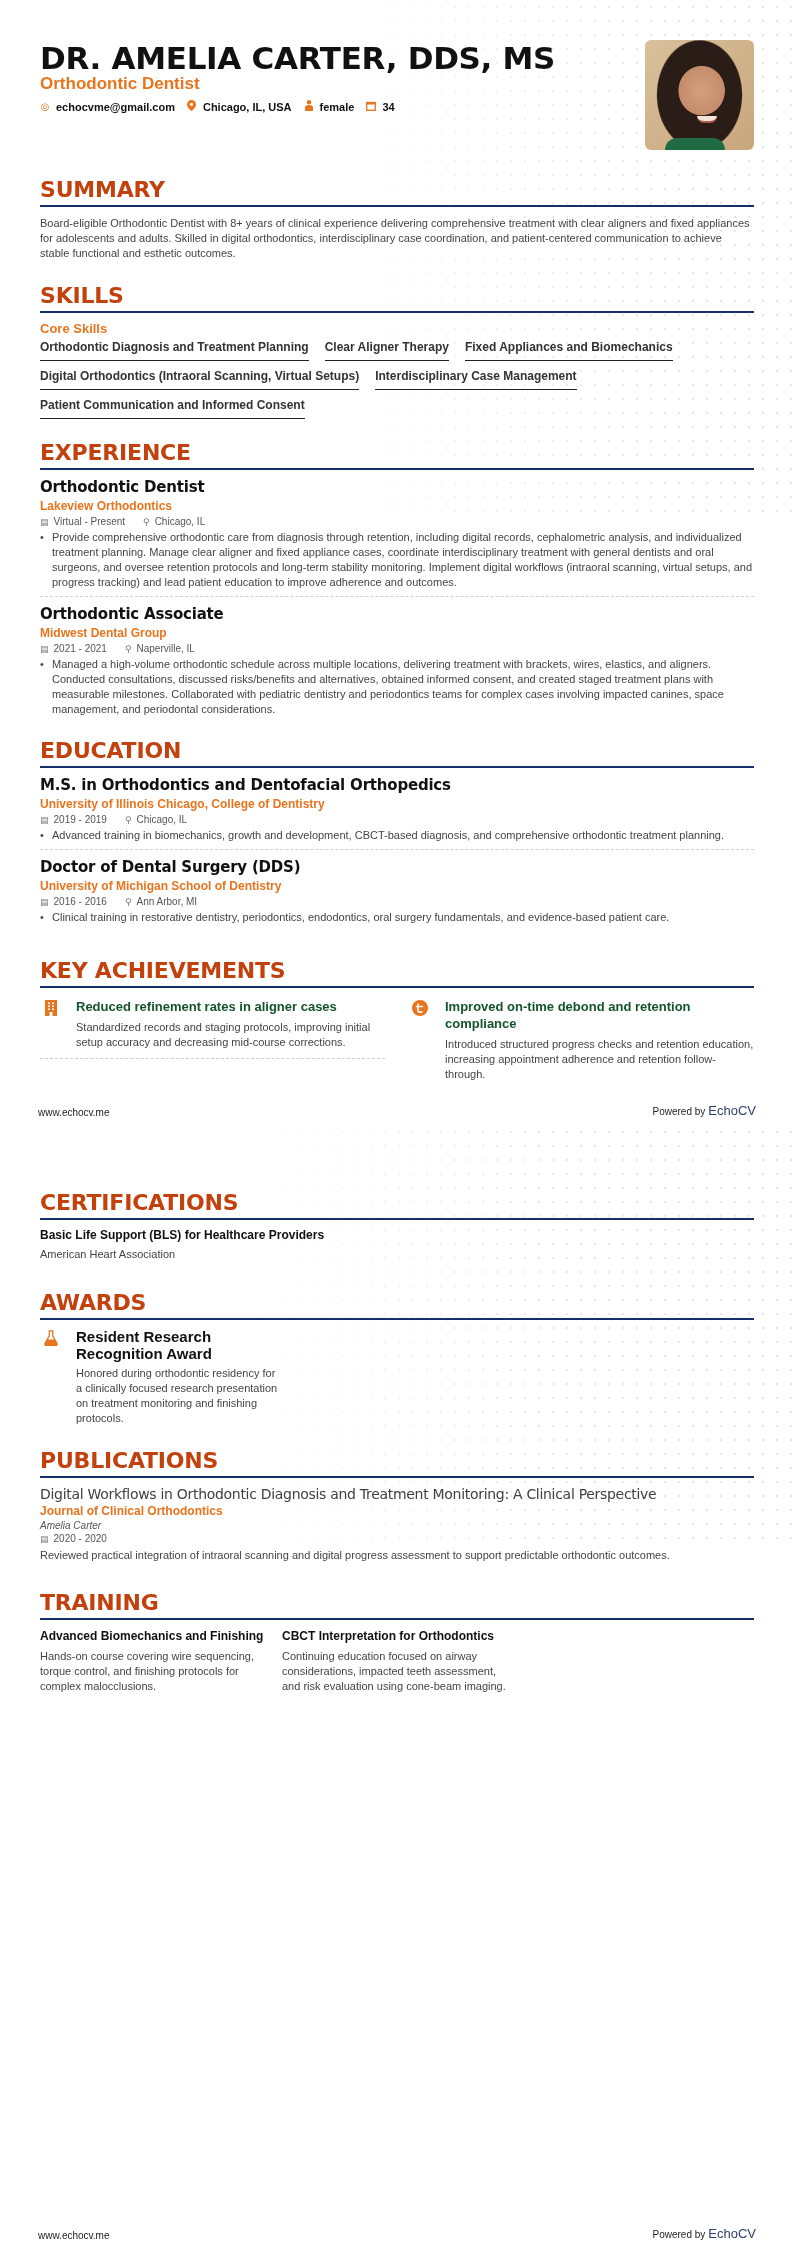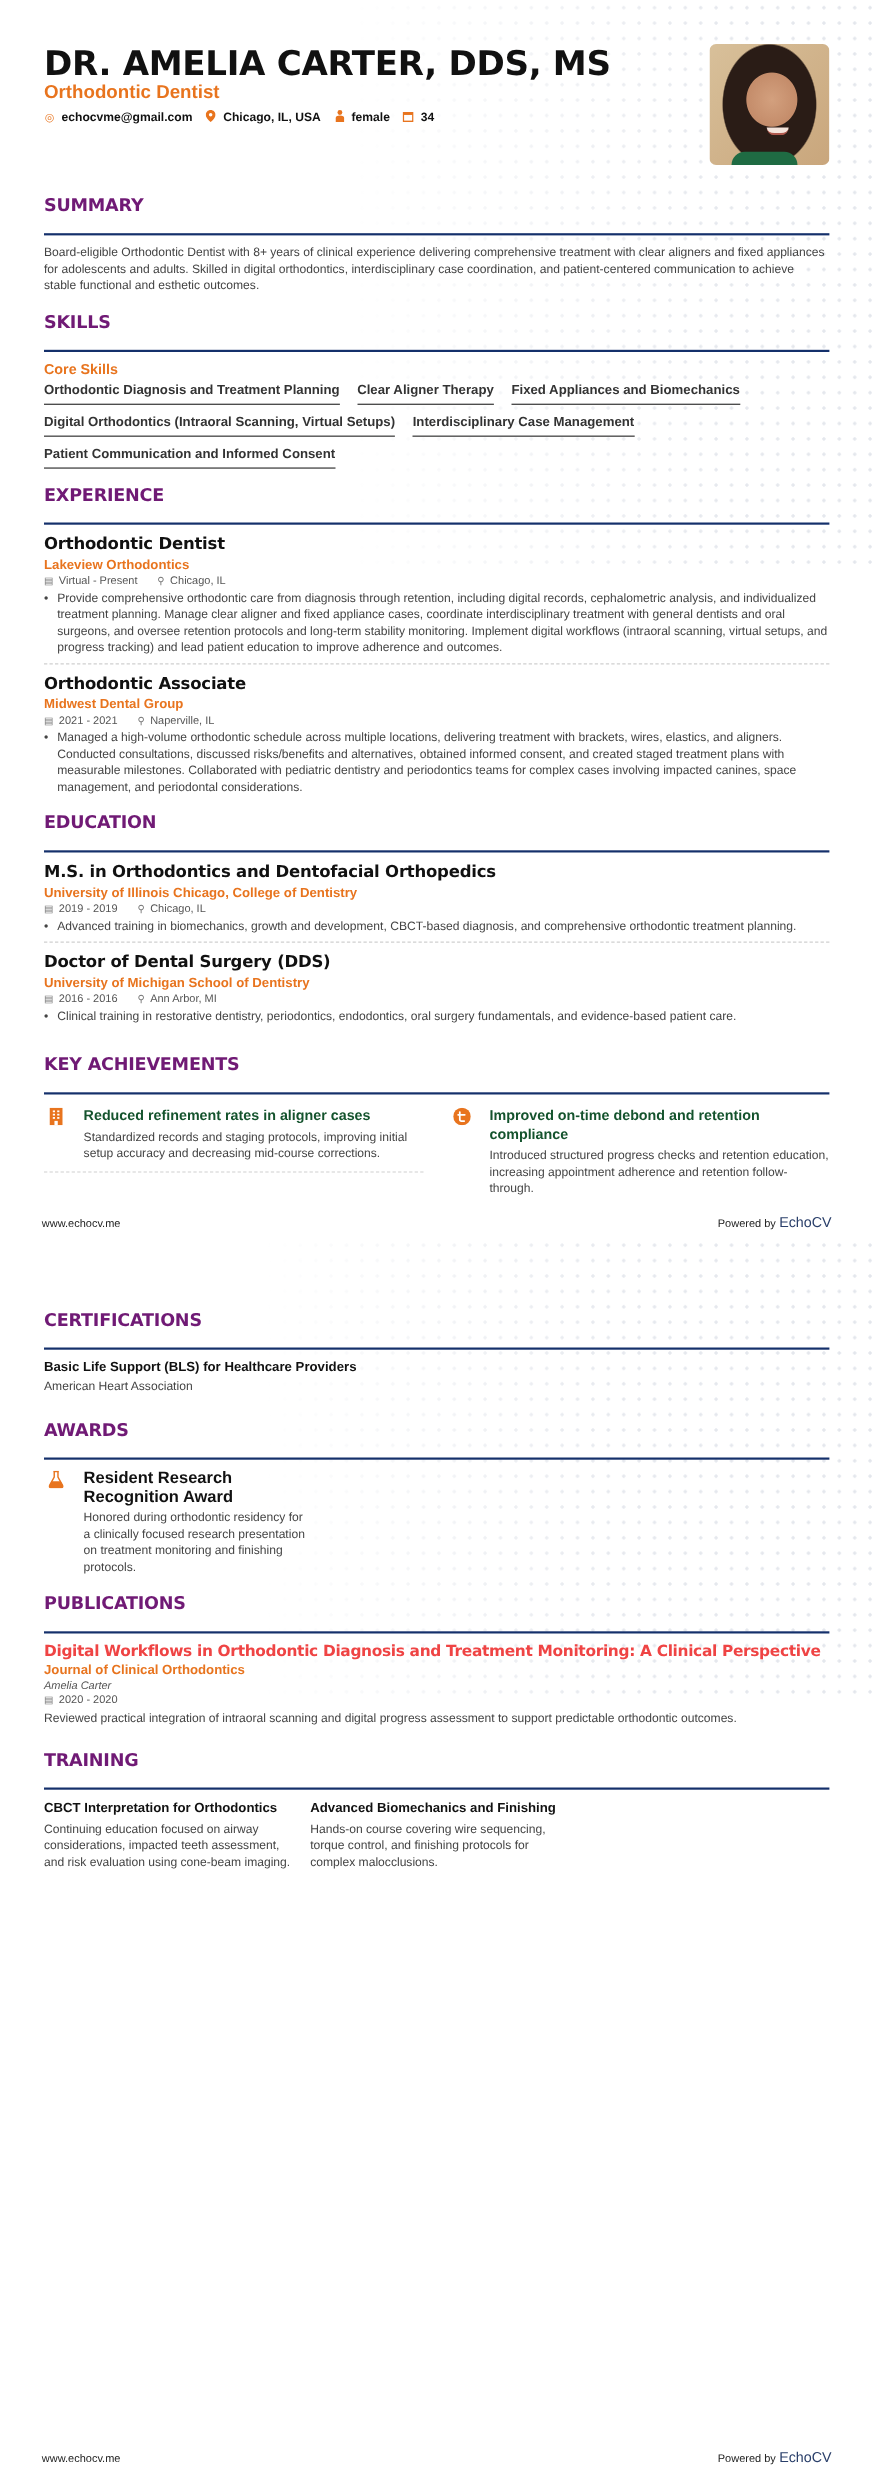--- a/index.html
+++ b/index.html
@@ -53,22 +53,22 @@
                 radial-gradient(ellipse 55% 70% at 50% 50%, #2a1c16 0%, #2a1c16 70%, transparent 72%),
                 linear-gradient(135deg, #d8c09a 0%, #c9a67c 100%);
   }
   .photo .shirt { position: absolute; left: 20px; bottom: 0; width: 60px; height: 12px; background: #1f6b43; border-radius: 20px 20px 0 0; }
   .photo .smile { position: absolute; left: 52px; top: 76px; width: 20px; height: 7px; border-radius: 0 0 12px 12px; background: #f3e4dc; border-bottom: 2px solid #b0594e; }
 
   
   .section { position: absolute; left: 0; width: 714px; }
   .sec-title {
     font-family: "DejaVu Sans", sans-serif;
-    font-weight: bold; font-size: 16px; color: #701a75; letter-spacing: -0.2px;
-    padding-bottom: 16px;
+    font-weight: bold; font-size: 22px; color: #c2410c; letter-spacing: -0.2px;
+    padding-bottom: 3px;
     border-bottom: 2.5px solid #14306b;
   }
   .body-text { font-size: 11px; line-height: 15px; color: #444; }
 
   .subhead { font-weight: bold; font-size: 13px; color: #e8741e; margin-top: 8px; }
   .skills { display: flex; flex-wrap: wrap; column-gap: 16px; row-gap: 8px; margin-top: 4px; }
   .skill {
     font-weight: bold; font-size: 12px; color: #333;
     padding-bottom: 6px; border-bottom: 1.5px solid #222;
   }
@@ -96,21 +96,21 @@
   .cert-grid { display: flex; gap: 0; margin-top: 8px; }
   .cert { width: 357px; padding-bottom: 6px; }
   .cert.dashed { border-bottom: 1px dashed #cfcfcf; width: 350px; margin-right: 7px; }
   .cert-title { font-weight: bold; font-size: 12px; color: #111; }
   .cert-sub { font-size: 11px; color: #444; margin-top: 6px; }
 
   .award { display: flex; gap: 14px; margin-top: 8px; width: 240px; }
   .award-title { font-weight: bold; font-size: 15px; color: #111; line-height: 17px; }
   .award-desc { font-size: 11px; line-height: 15px; color: #444; margin-top: 4px; }
 
-  .pub-title { font-family: "DejaVu Sans", sans-serif; font-weight: bold; font-size: 14px; color: #ef4444; margin-top: 8px; letter-spacing: -0.3px; }
+  .pub-title { font-family: "DejaVu Sans", sans-serif; font-weight: normal; font-size: 14px; color: #404040; margin-top: 8px; letter-spacing: -0.3px; }
   .pub-authors { font-style: italic; font-size: 10px; color: #555; margin-top: 2px; }
 
   .train-grid { display: flex; gap: 16px; margin-top: 8px; }
   .train { width: 226px; }
   .train-title { font-weight: bold; font-size: 12px; color: #111; line-height: 17px; }
   .train-desc { font-size: 11px; line-height: 15px; color: #444; margin-top: 4px; }
 </style>
 </head>
 <body>
 
@@ -341,26 +341,26 @@
           <span>2020 - 2020</span>
         </span>
     </div>
     <div class="body-text" style="margin-top:4px;">Reviewed practical integration of intraoral scanning and digital progress assessment to support predictable orthodontic outcomes.</div>
   </div>
 
   <div class="section" style="top:465px;">
     <div class="sec-title">TRAINING</div>
     <div class="train-grid">
       <div class="train">
+        <div class="train-title">Advanced Biomechanics and Finishing</div>
+        <div class="train-desc">Hands-on course covering wire sequencing, torque control, and finishing protocols for complex malocclusions.</div>
+      </div>
+      <div class="train">
         <div class="train-title">CBCT Interpretation for Orthodontics</div>
         <div class="train-desc">Continuing education focused on airway considerations, impacted teeth assessment, and risk evaluation using cone-beam imaging.</div>
-      </div>
-      <div class="train">
-        <div class="train-title">Advanced Biomechanics and Finishing</div>
-        <div class="train-desc">Hands-on course covering wire sequencing, torque control, and finishing protocols for complex malocclusions.</div>
       </div>
     </div>
   </div>
 </div>
 
 <div class="footer" style="top:2226px;">
   <span>www.echocv.me</span>
   <span><span>Powered by</span><span class="brand">EchoCV</span></span>
 </div>
 

